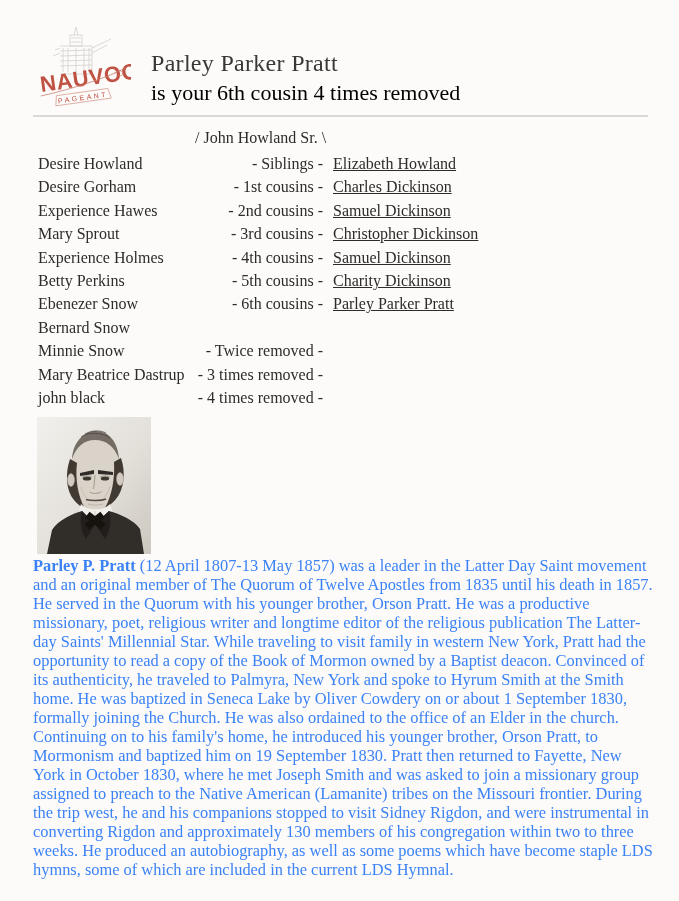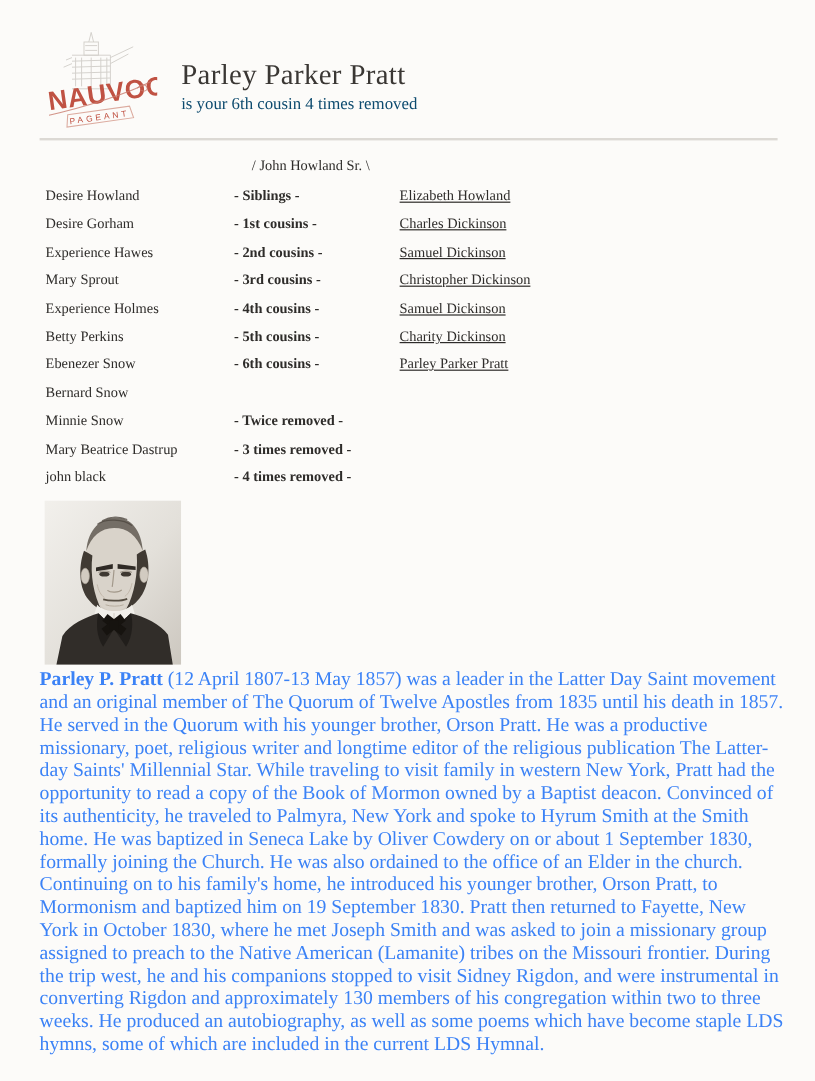--- a/index.html
+++ b/index.html
@@ -13,40 +13,40 @@
   .page { position: relative; width: 679px; height: 901px; }
 
   
   .header { display: flex; padding: 24px 0 0 35px; height: 112px; }
   .logo { width: 96px; height: 88px; flex: none; }
   .titles { margin-left: 20px; padding-top: 26px; }
   .title {
     font-size: 24px; font-weight: 400; color: #3a3734;
     letter-spacing: 0.3px; line-height: 1.1;
   }
-  .subtitle { font-size: 14px; color: #0c4a6e; margin-top: 4px; text-align: right; }
+  .subtitle { font-size: 22px; color: #000000; margin-top: 4px; text-align: right; }
 
   .rule {
     margin: 3px 31px 0 33px; height: 0;
     border: none; border-top: 2px solid #dcd9d4;
   }
 
   
   .gen { margin-top: 9px; }
   .gen-row, .gen-head {
     display: grid;
     grid-template-columns: 157px 128px 1fr;
     padding-left: 38px; padding-right: 24px;
-    font-size: 12px; line-height: 23.4px;
+    font-size: 16px; line-height: 23.4px;
     white-space: nowrap;
   }
   .gen-head { line-height: 24px; margin-bottom: 2px; }
   .gen-head .anc { grid-column: 2; text-align: center; overflow: visible; }
   .gen-row .cell { overflow: visible; }
-  .gen-row .rel { text-align: left; font-weight: bold; }
+  .gen-row .rel { text-align: right; }
   .gen-row .right { padding-left: 10px; text-decoration: underline; }
 
   
   .portrait-wrap { margin: 8px 0 0 37px; width: 114px; height: 137px; }
   .portrait-wrap svg { display: block; }
 
   
   .bio {
     margin: 2px 24px 0 33px;
     font-size: 16.4px; line-height: 19px;

